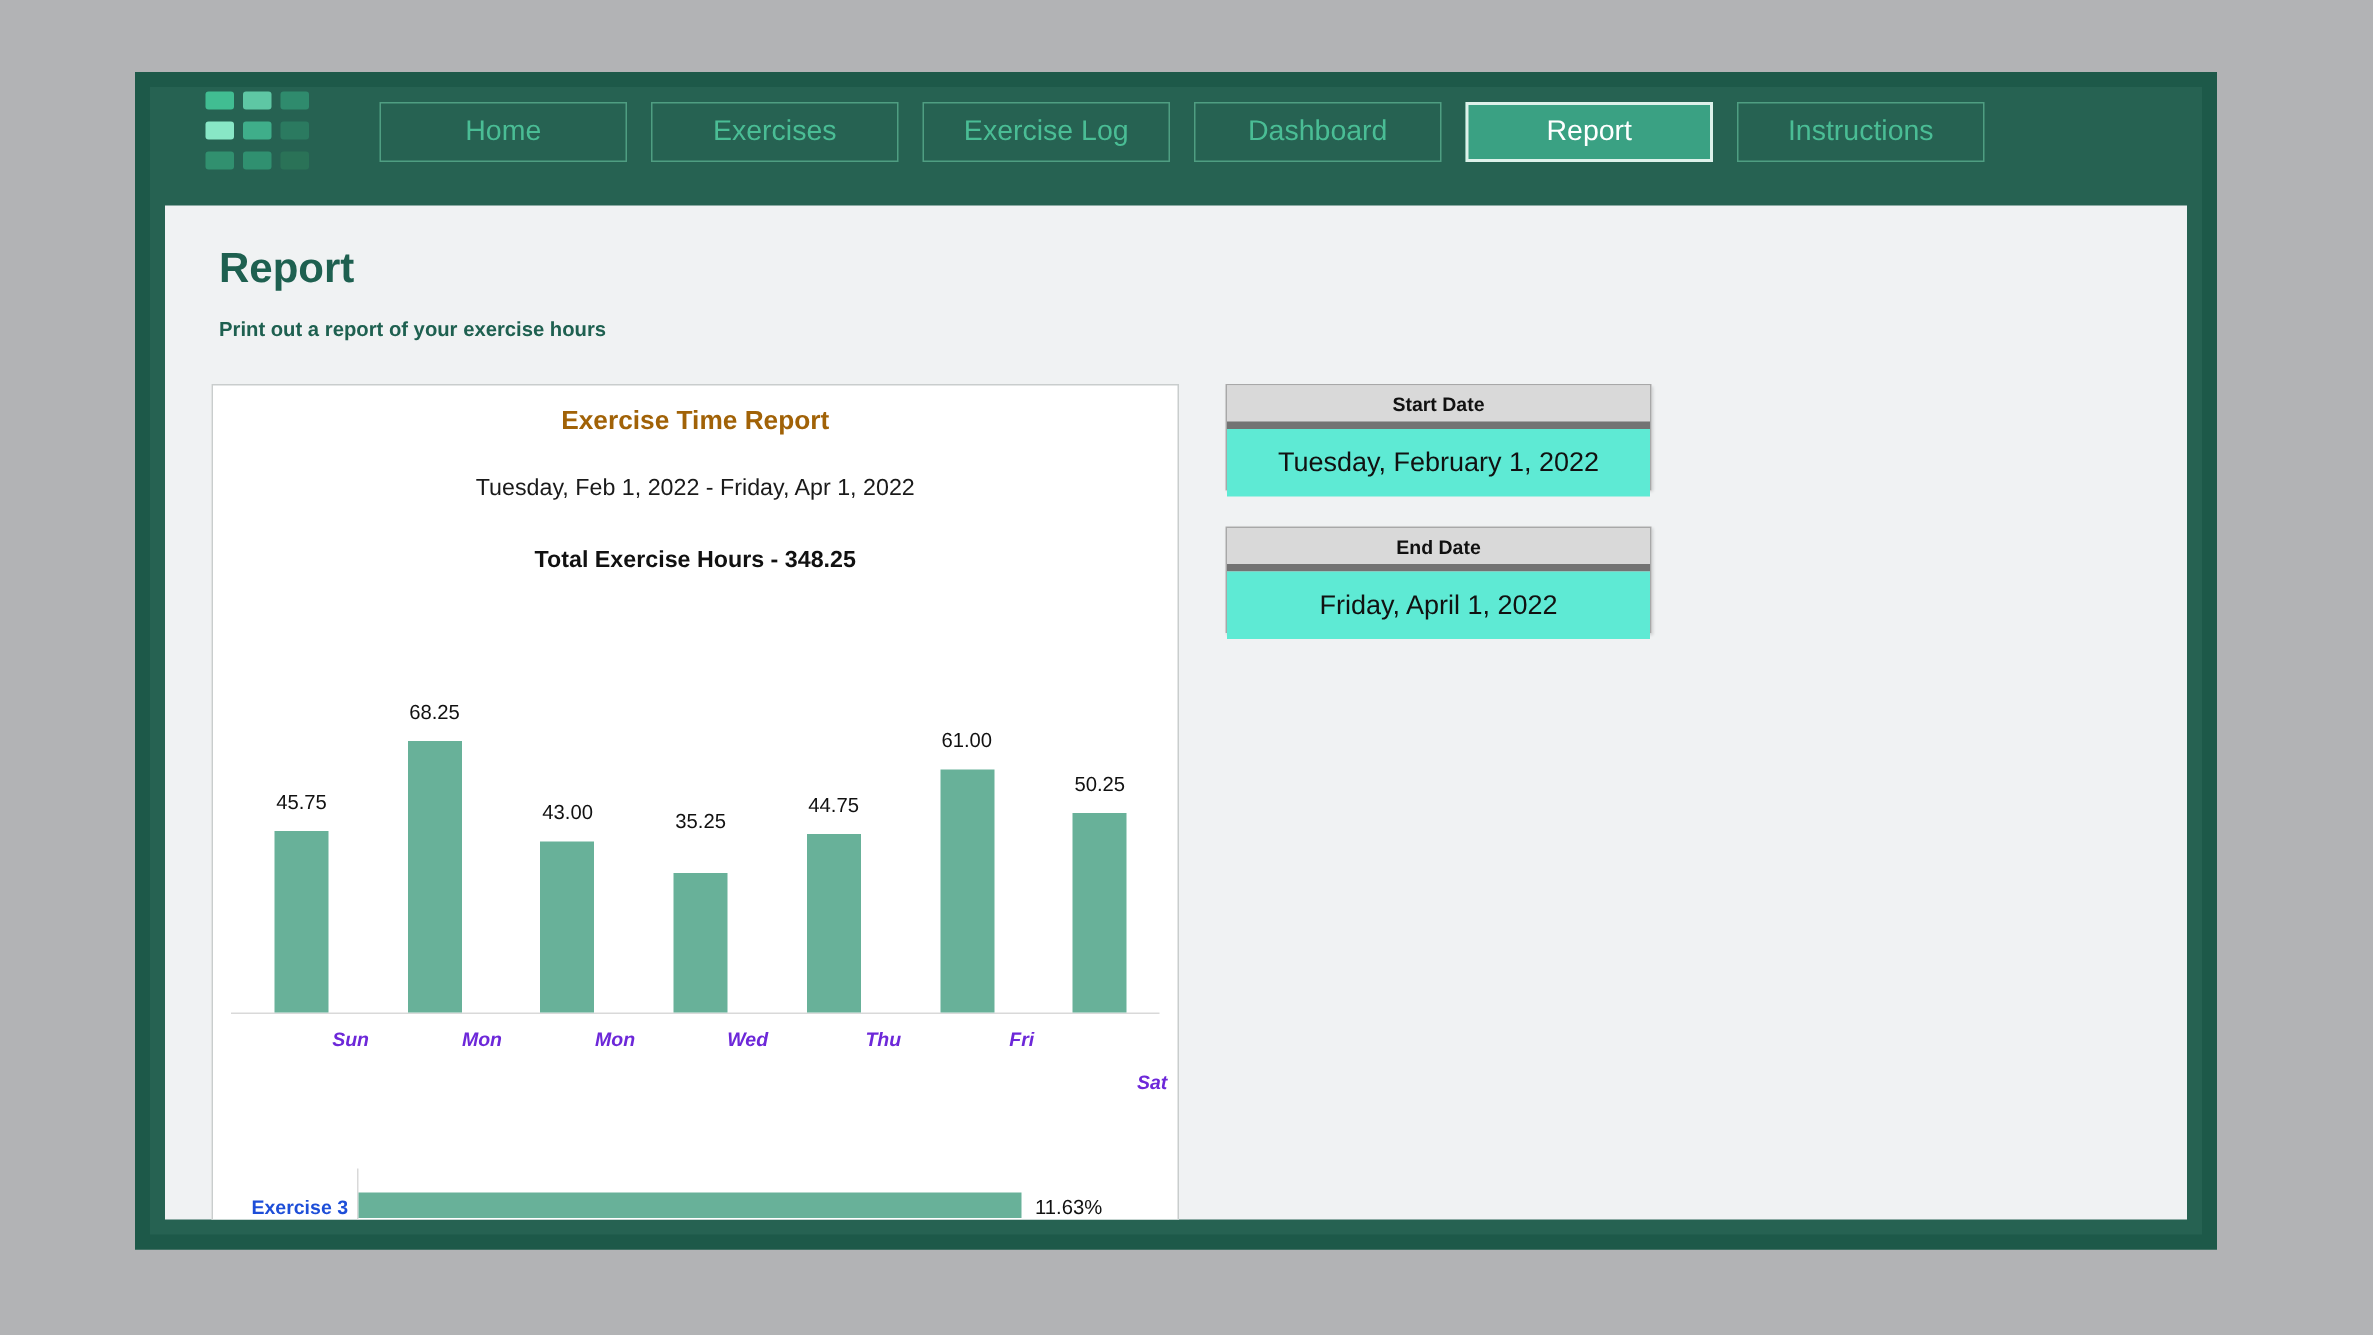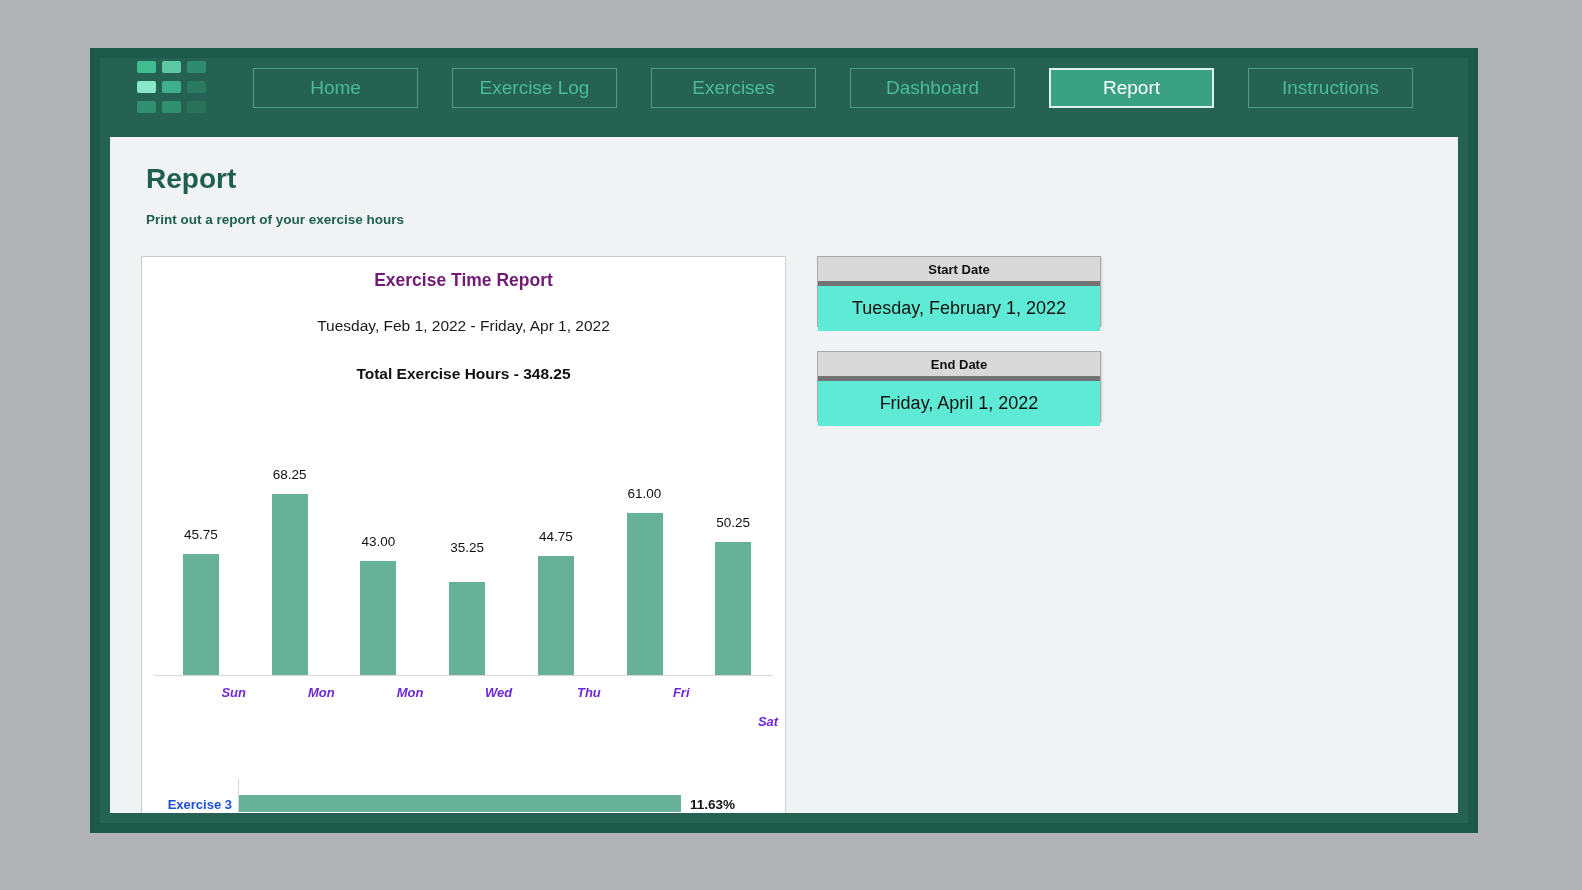--- a/index.html
+++ b/index.html
@@ -18,21 +18,21 @@
   .navbar{position:relative;height:69px;width:100%;}
   .logo{
     position:absolute;left:37px;top:3px;width:69px;height:52px;
     display:grid;grid-template-columns:repeat(3,19px);grid-template-rows:repeat(3,12px);
     gap:8px 6px;
   }
   .logo span{border-radius:2px;display:block;}
   .lc1{background:#41bd92;} .lc2{background:#5ec7a4;} .lc3{background:#2f8b6d;}
   .lc4{background:#88e7c6;} .lc5{background:#3fae8a;} .lc6{background:#2b7a60;}
   .lc7{background:#31906f;} .lc8{background:#309070;} .lc9{background:#2a7257;}
-  .nav-strip{position:absolute;left:153px;top:10px;display:flex;gap:34px;}
+  .nav-strip{position:absolute;left:153px;top:10px;display:flex;gap:16px;}
   .nav-btn{
     width:165px;height:40px;box-sizing:border-box;
     background:transparent;border:1px solid #4f9e82;color:#4abd95;
     font-family:"Liberation Sans", sans-serif;font-size:19px;
     display:flex;align-items:center;justify-content:center;cursor:pointer;padding:0;
   }
   .nav-btn.active{
     background:#3aa183;border:2px solid #ddf1ea;color:#ffffff;
   }
   
@@ -48,21 +48,21 @@
     position:absolute;left:36px;top:75px;
     font-size:13.5px;font-weight:bold;color:#1e6050;
   }
   
   .chart-box{
     position:absolute;left:31px;top:119px;width:645px;height:640px;
     background:#ffffff;border:1px solid #c9cdcd;box-sizing:border-box;
   }
   .chart-title{
     position:absolute;left:0;top:13px;width:100%;text-align:center;
-    font-size:17.5px;font-weight:bold;color:#701a75;
+    font-size:17.5px;font-weight:bold;color:#a16207;
   }
   .chart-daterange{
     position:absolute;left:0;top:60px;width:100%;text-align:center;
     font-size:15.5px;color:#1a1a1a;
   }
   .chart-total{
     position:absolute;left:0;top:108px;width:100%;text-align:center;
     font-size:15.5px;font-weight:bold;color:#111;
   }
   .vplot{position:absolute;left:0;top:0;width:100%;height:100%;}
@@ -83,21 +83,21 @@
     font-size:15.5px;font-weight:bold;color:#111;
   }
   .h-axis{
     position:absolute;left:96px;top:522px;width:1px;height:110px;background:#d9d9d9;
   }
   .hcat{
     position:absolute;left:6px;width:84px;text-align:right;
     font-size:13px;font-weight:bold;color:#1d4ed8;
   }
   .hbar{position:absolute;background:#68b199;}
-  .hpct{position:absolute;font-size:13.5px;color:#111;font-weight:bold;}
+  .hpct{position:absolute;font-size:13.5px;color:#111;}
   
   .panel{
     position:absolute;left:707px;width:284px;
     border:1px solid #a8a8a8;box-sizing:border-box;background:#ffffff;
     box-shadow:1px 1px 2px rgba(0,0,0,0.15);
   }
   .panel-start{top:119px;height:71px;}
   .panel-end{top:214px;height:71px;}
   .panel-header{
     height:24px;background:#d9d9d9;border-bottom:5px solid #737373;
@@ -121,22 +121,22 @@
         <span class="lc3"></span>
       <span class="lc4"></span>
         <span class="lc5"></span>
         <span class="lc6"></span>
       <span class="lc7"></span>
         <span class="lc8"></span>
         <span class="lc9"></span>
     </div>
     <div class="nav-strip">
         <button class="nav-btn">Home</button>
+        <button class="nav-btn">Exercises</button>
         <button class="nav-btn">Exercise Log</button>
-        <button class="nav-btn">Exercises</button>
         <button class="nav-btn">Dashboard</button>
         <button class="nav-btn active">Report</button>
         <button class="nav-btn">Instructions</button>
       </div>
   </div>
 
   <div class="content">
 
     <h1 class="page-title">Report</h1>
     <div class="page-subtitle">Print out a report of your exercise hours</div>

